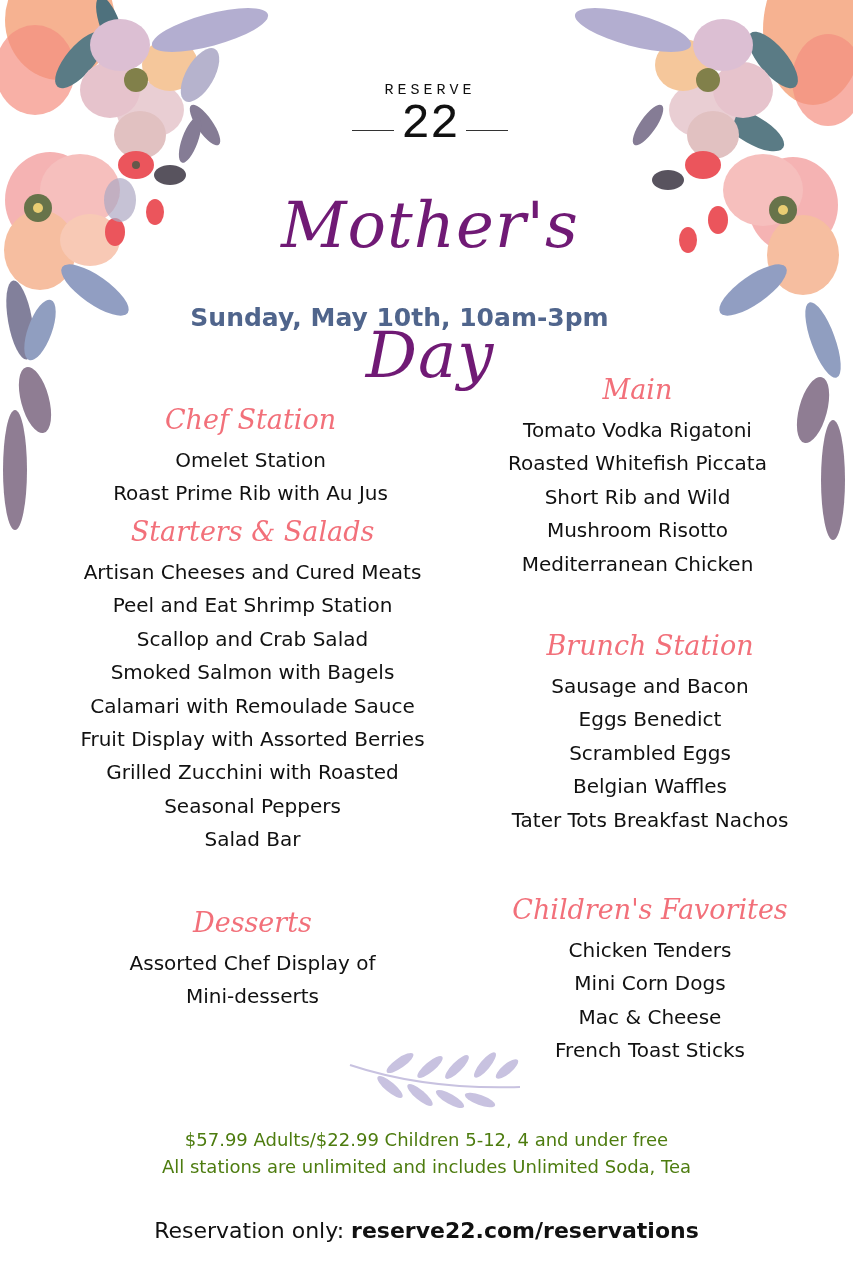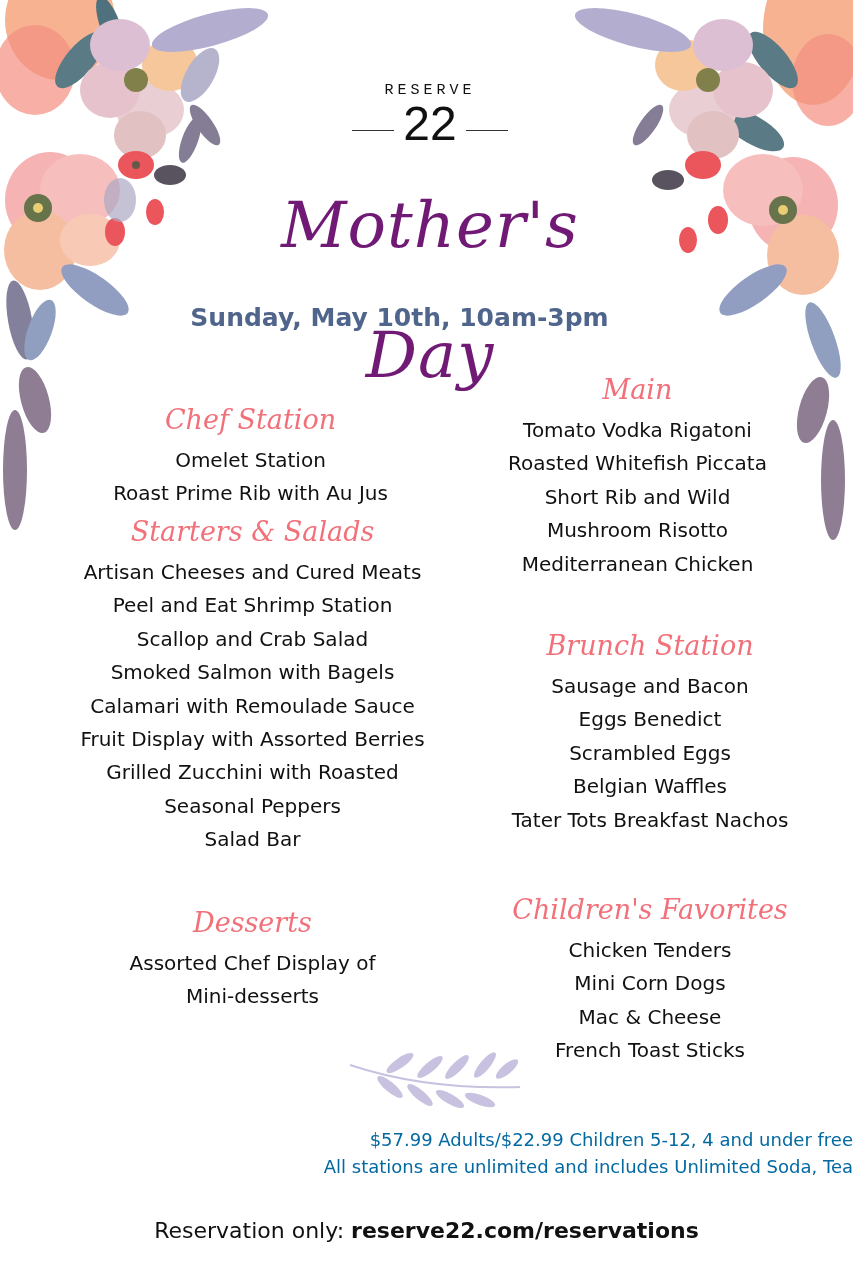--- a/index.html
+++ b/index.html
@@ -13,21 +13,21 @@
     .floral-left { left: 0; top: 0; width: 290px; height: 580px; }
     .floral-right { right: 0; top: 0; width: 290px; height: 580px; }
 
     .logo { position: absolute; left: 340px; top: 78px; width: 180px; height: 90px; text-align: center; }
     .logo-reserve {
       position: absolute; left: 0; right: 0; top: 4px;
       font-family: Liberation Mono, monospace; font-size: 15px; letter-spacing: 4px; color: #111;
     }
     .logo-num {
       position: absolute; left: 0; right: 0; top: 18px;
-      font-family: Liberation Sans, sans-serif; font-size: 48px; line-height: 56px; color: #111;
+      font-family: Liberation Mono, monospace; font-size: 48px; line-height: 56px; color: #111;
     }
     .logo-line { position: absolute; top: 52px; width: 42px; height: 1px; background: #333; }
     .logo-line.l { left: 12px; }
     .logo-line.r { right: 12px; }
 
     .title {
       position: absolute; left: 220px; top: 160px; width: 420px; height: 130px;
       text-align: center;
       font-family: "DejaVu Serif", serif; font-style: italic;
       font-size: 64px; line-height: 130px; color: #701a75; font-weight: normal;
@@ -53,22 +53,22 @@
     #sec-chef { left: 53px; width: 395px; top: 372px; margin-top: 28px; }
     #sec-starters { left: 55px; width: 395px; top: 512px; }
     #sec-desserts { left: 55px; width: 395px; top: 903px; }
     #sec-main { left: 480px; width: 315px; top: 370px; }
     #sec-brunch { left: 480px; width: 340px; top: 626px; }
     #sec-children { left: 500px; width: 300px; top: 890px; }
 
     .sprig { position: absolute; left: 345px; top: 1045px; width: 180px; height: 65px; }
 
     .footer {
-      position: absolute; left: 0; width: 853px; top: 1126px; text-align: right;
-      font-family: "DejaVu Sans", sans-serif; font-size: 18px; line-height: 27px; color: #0369a1;
+      position: absolute; left: 0; width: 853px; top: 1126px; text-align: center;
+      font-family: "DejaVu Sans", sans-serif; font-size: 18px; line-height: 27px; color: #4d7c0f;
     }
     .reservation {
       position: absolute; left: 0; width: 853px; top: 1218px; text-align: center;
       font-family: "DejaVu Sans", sans-serif; font-size: 22px; color: #111;
     }
     .reservation .url { font-weight: bold; }
   </style>
 </head>
 <body>
 

